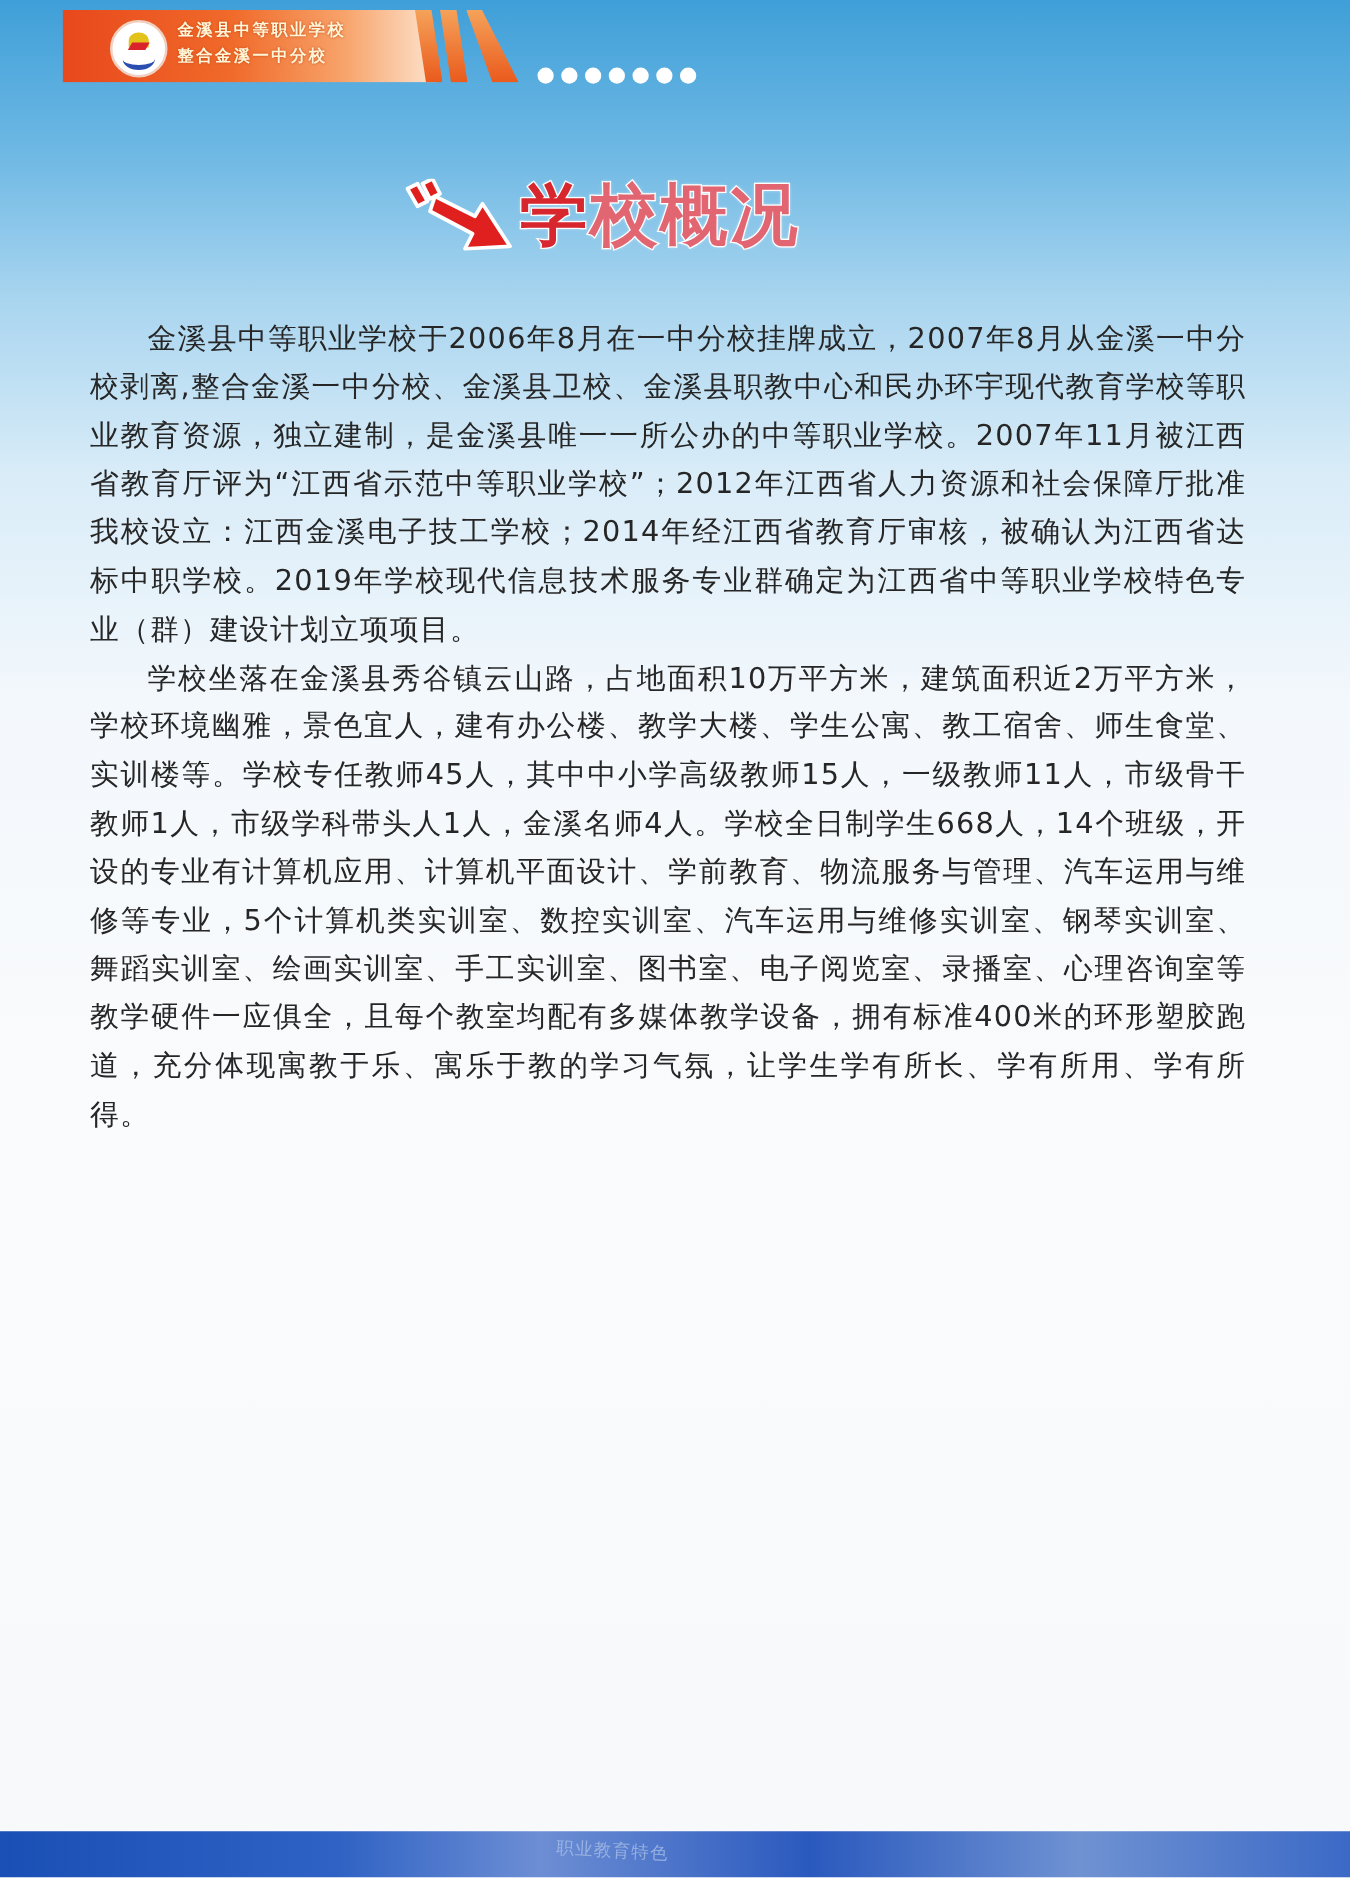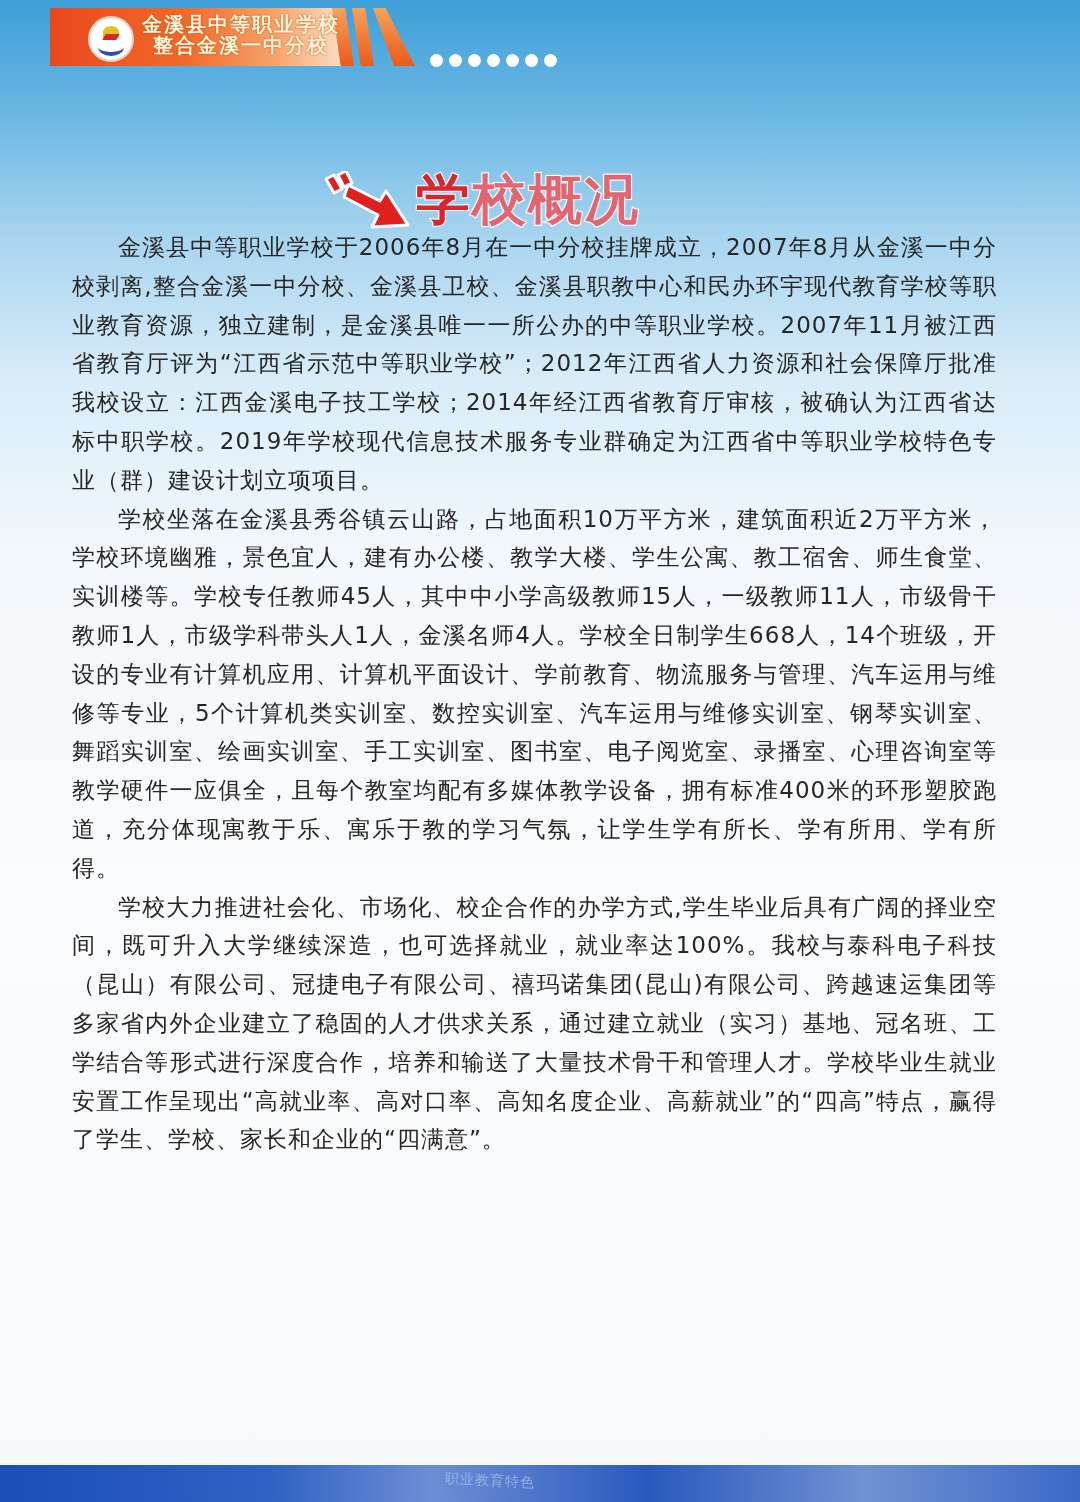--- a/index.html
+++ b/index.html
@@ -24,37 +24,36 @@
   .logo {
     position: absolute; left: 88px; top: 16px; width: 42px; height: 42px; border-radius: 50%;
     background: #ffffff; border: 2px solid #f0d0c0;
     display: flex; align-items: center; justify-content: center; overflow: hidden;
   }
   .logo .leaf { position: absolute; top: 8px; left: 13px; width: 16px; height: 12px; background: #e3c21a; border-radius: 50% 50% 0 0; }
   .logo .wave { position: absolute; top: 20px; left: 8px; width: 26px; height: 14px; border-bottom: 4px solid #2a4db0; border-radius: 0 0 50% 50%; }
   .logo .mark { position: absolute; top: 16px; left: 14px; width: 14px; height: 6px; background: #d8242a; transform: skewX(-30deg); }
   .banner-text {
     position: absolute; left: 142px; top: 14px; color: #fff6d8;
-    font-family: "DejaVu Serif", serif; font-size: 20px; font-weight: bold; line-height: 21px; letter-spacing: 2px;
+    font-family: "DejaVu Serif", serif; font-size: 13px; font-weight: bold; line-height: 21px; letter-spacing: 2px;
     text-shadow: 0 0 2px #c2420f;
-    text-align: center;
   }
   .dots { position: absolute; left: 430px; top: 54px; display: flex; gap: 6px; }
   .dot { width: 13px; height: 13px; border-radius: 50%; background: #ffffff; }
-  .heading { position: absolute; left: 322px; top: 164px; display: flex; align-items: center; }
+  .heading { position: absolute; left: 322px; top: 136px; display: flex; align-items: center; }
   .arrow { width: 90px; height: 60px; position: relative; }
   .title {
     font-family: "DejaVu Sans", sans-serif; font-size: 54px; font-weight: bold; color: #d8262e;
     letter-spacing: 2px; -webkit-text-stroke: 2px #ffffff; paint-order: stroke fill;
     text-shadow: 0 0 3px #ffffff;
     margin-left: 4px;
   }
   .title .rest { color: #e26672; }
   .body {
-    position: absolute; left: 72px; top: 228px; width: 925px;
+    position: absolute; left: 72px; top: 252px; width: 925px;
     font-family: "DejaVu Sans", sans-serif; font-size: 23px; line-height: 38.8px; color: #262626;
     letter-spacing: 1px;
   }
   .body p { margin: 0; text-indent: 2em; text-align: justify; }
   .footer-band {
     position: absolute; left: 0; top: 1465px; width: 1080px; height: 37px;
     background: linear-gradient(to right, #1a4fb5 0%, #2f62c4 25%, #6d8ed4 40%, #2a59be 60%, #6f92d2 80%, #3b69c6 100%);
   }
   .footer-text { position: absolute; left: 445px; top: 1472px; font-size: 14px; color: #a6bde6; letter-spacing: 1px; transform: rotate(3deg); opacity: .8; }
 </style>
@@ -96,17 +95,16 @@
         <polygon points="26,14 58,30 64,20 86,54 50,56 56,44 22,26"></polygon>
       </g>
     </svg>
   </div>
   <div class="title"><span>学</span><span class="rest">校概况</span></div>
 </div>
 
 <div class="body">
   <p>金溪县中等职业学校于2006年8月在一中分校挂牌成立，2007年8月从金溪一中分校剥离,整合金溪一中分校、金溪县卫校、金溪县职教中心和民办环宇现代教育学校等职业教育资源，独立建制，是金溪县唯一一所公办的中等职业学校。2007年11月被江西省教育厅评为“江西省示范中等职业学校”；2012年江西省人力资源和社会保障厅批准我校设立：江西金溪电子技工学校；2014年经江西省教育厅审核，被确认为江西省达标中职学校。2019年学校现代信息技术服务专业群确定为江西省中等职业学校特色专业（群）建设计划立项项目。</p>
   <p>学校坐落在金溪县秀谷镇云山路，占地面积10万平方米，建筑面积近2万平方米，学校环境幽雅，景色宜人，建有办公楼、教学大楼、学生公寓、教工宿舍、师生食堂、实训楼等。学校专任教师45人，其中中小学高级教师15人，一级教师11人，市级骨干教师1人，市级学科带头人1人，金溪名师4人。学校全日制学生668人，14个班级，开设的专业有计算机应用、计算机平面设计、学前教育、物流服务与管理、汽车运用与维修等专业，5个计算机类实训室、数控实训室、汽车运用与维修实训室、钢琴实训室、舞蹈实训室、绘画实训室、手工实训室、图书室、电子阅览室、录播室、心理咨询室等教学硬件一应俱全，且每个教室均配有多媒体教学设备，拥有标准400米的环形塑胶跑道，充分体现寓教于乐、寓乐于教的学习气氛，让学生学有所长、学有所用、学有所得。</p>
-  <p>学校大力推进社会化、市场化、校企合作的办学方式,学生毕业后具有广阔的择业空间，既可升入大学继续深造，也可选择就业，就业率达100%。我校与泰科电子科技（昆山）有限公司、冠捷电子有限公司、禧玛诺集团(昆山)有限公司、跨越速运集团等多家省内外企业建立了稳固的人才供求关系，通过建立就业（实习）基地、冠名班、工学结合等形式进行深度合作，培养和输送了大量技术骨干和管理人才。学校毕业生就业安置工作呈现出“高就业率、高对口率、高知名度企业、高薪就业”的“四高”特点，赢得了学生、学校、家长和企业的“四满意”。</p>
 </div>
 
 <div class="footer-band"></div>
 <div class="footer-text">职业教育特色</div>
 
 </body></html>

